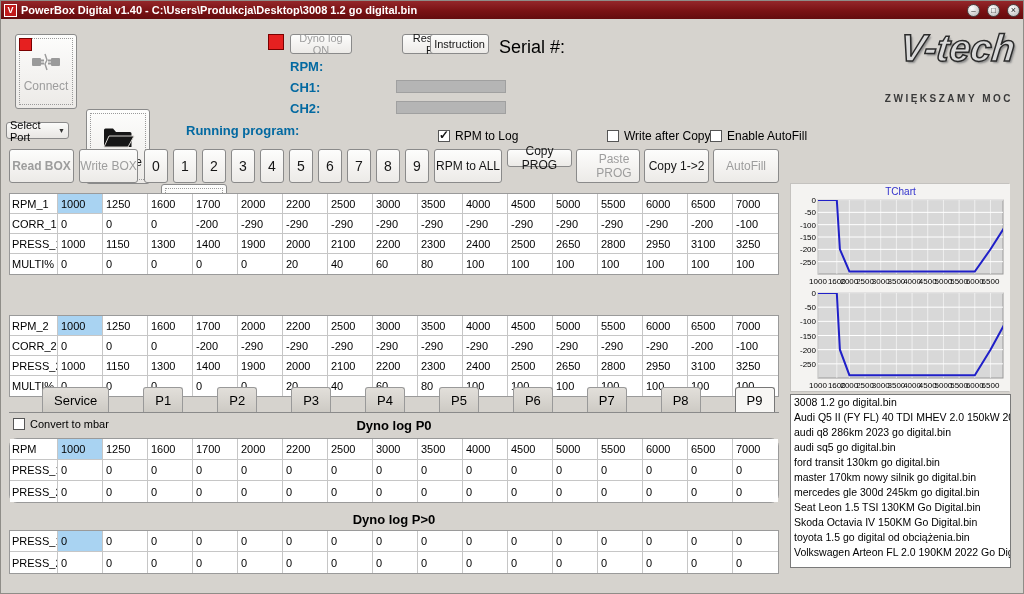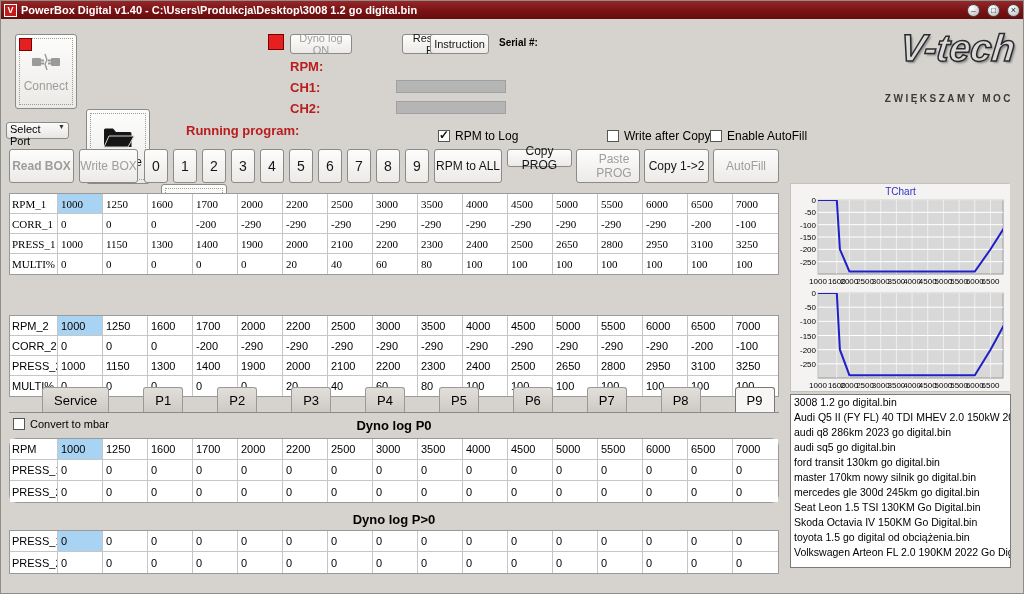--- a/index.html
+++ b/index.html
@@ -18,25 +18,25 @@
   .winbtn-max::before{content:"\25A1";font-size:8px;}
   .winbtn-close::before{content:"\00D7";}
   .content{position:absolute;top:18px;left:0;right:0;bottom:0;background:#d6d3ce;}
   .abs{position:absolute;}
   .btn{background:linear-gradient(#fdfdfc,#eceae7);border:1px solid #8a8a8a;border-radius:3px;
     font-family:inherit;font-size:12px;color:#161616;display:flex;align-items:center;justify-content:center;cursor:pointer;}
   .btn.disabled{color:#9d9d9d;}
   .bigbtn{flex-direction:column;gap:5px;outline:1px dotted #9a9a9a;outline-offset:-5px;position:relative;}
   .conn-ind,.red-ind{width:13px;height:13px;background:#e62020;border:1px solid #7a0000;}
   .conn-ind{position:absolute;top:3px;left:3px;}
-  .lbl{font-size:13px;font-weight:bold;color:#b91c1c;white-space:nowrap;}
-  .lbl-sm{font-size:10px;font-weight:bold;color:#000;white-space:nowrap;}
+  .lbl{font-size:13px;font-weight:bold;color:#0369a1;white-space:nowrap;}
+  .lbl-sm{font-size:18px;font-weight:normal;color:#000;white-space:nowrap;}
   .bar{background:#b5b5b5;border:1px solid #a0a0a0;}
   .select{background:linear-gradient(#fbfbfa,#e8e6e3);border:1px solid #8a8a8a;border-radius:3px;
-    font-size:11px;display:flex;align-items:flex-start;justify-content:space-between;padding:0 3px;cursor:pointer;}
+    font-size:11px;display:flex;align-items:center;justify-content:space-between;padding:0 3px;cursor:pointer;}
   .chev{font-size:7px;color:#333;}
   .cbrow{display:flex;align-items:center;gap:5px;font-size:12px;color:#000;cursor:pointer;}
   .checkbox{width:12px;height:12px;background:#fff;border:1px solid #555;position:relative;flex:0 0 auto;}
   .checkbox.checked::after{content:"\2713";position:absolute;top:-3px;left:0px;font-size:12px;font-weight:bold;color:#111;}
   .digitrow{display:flex;gap:5px;}
   .digit{width:24px;height:34px;font-size:14px;}
   .dtable{border:1px solid #9a9a9a;background:#fff;}
   .trow{display:flex;}
   .prog .trow{height:20px;}
   .dyno .trow{height:21px;}
@@ -171,21 +171,21 @@
     <button class="btn abs disabled" style="left:575px;top:130px;width:64px;height:34px;padding-left:12px;">
         <span>Paste PROG</span>
       </button>
     <button class="btn abs" style="left:643px;top:130px;width:65px;height:34px;">
         <span>Copy 1-&gt;2</span>
       </button>
     <button class="btn abs disabled" style="left:712px;top:130px;width:66px;height:34px;">
         <span>AutoFill</span>
       </button>
 
-    <div class="dtable prog abs" style="left:8px;top:174px;width:770px;font-family:Liberation Serif, serif;">
+    <div class="dtable prog abs" style="left:8px;top:174px;width:770px;">
         <div class="trow">
           <div class="tcell label">RPM_1</div>
           <div class="tcell hl">1000</div>
           <div class="tcell">1250</div>
           <div class="tcell">1600</div>
           <div class="tcell">1700</div>
           <div class="tcell">2000</div>
           <div class="tcell">2200</div>
           <div class="tcell">2500</div>
           <div class="tcell">3000</div>

